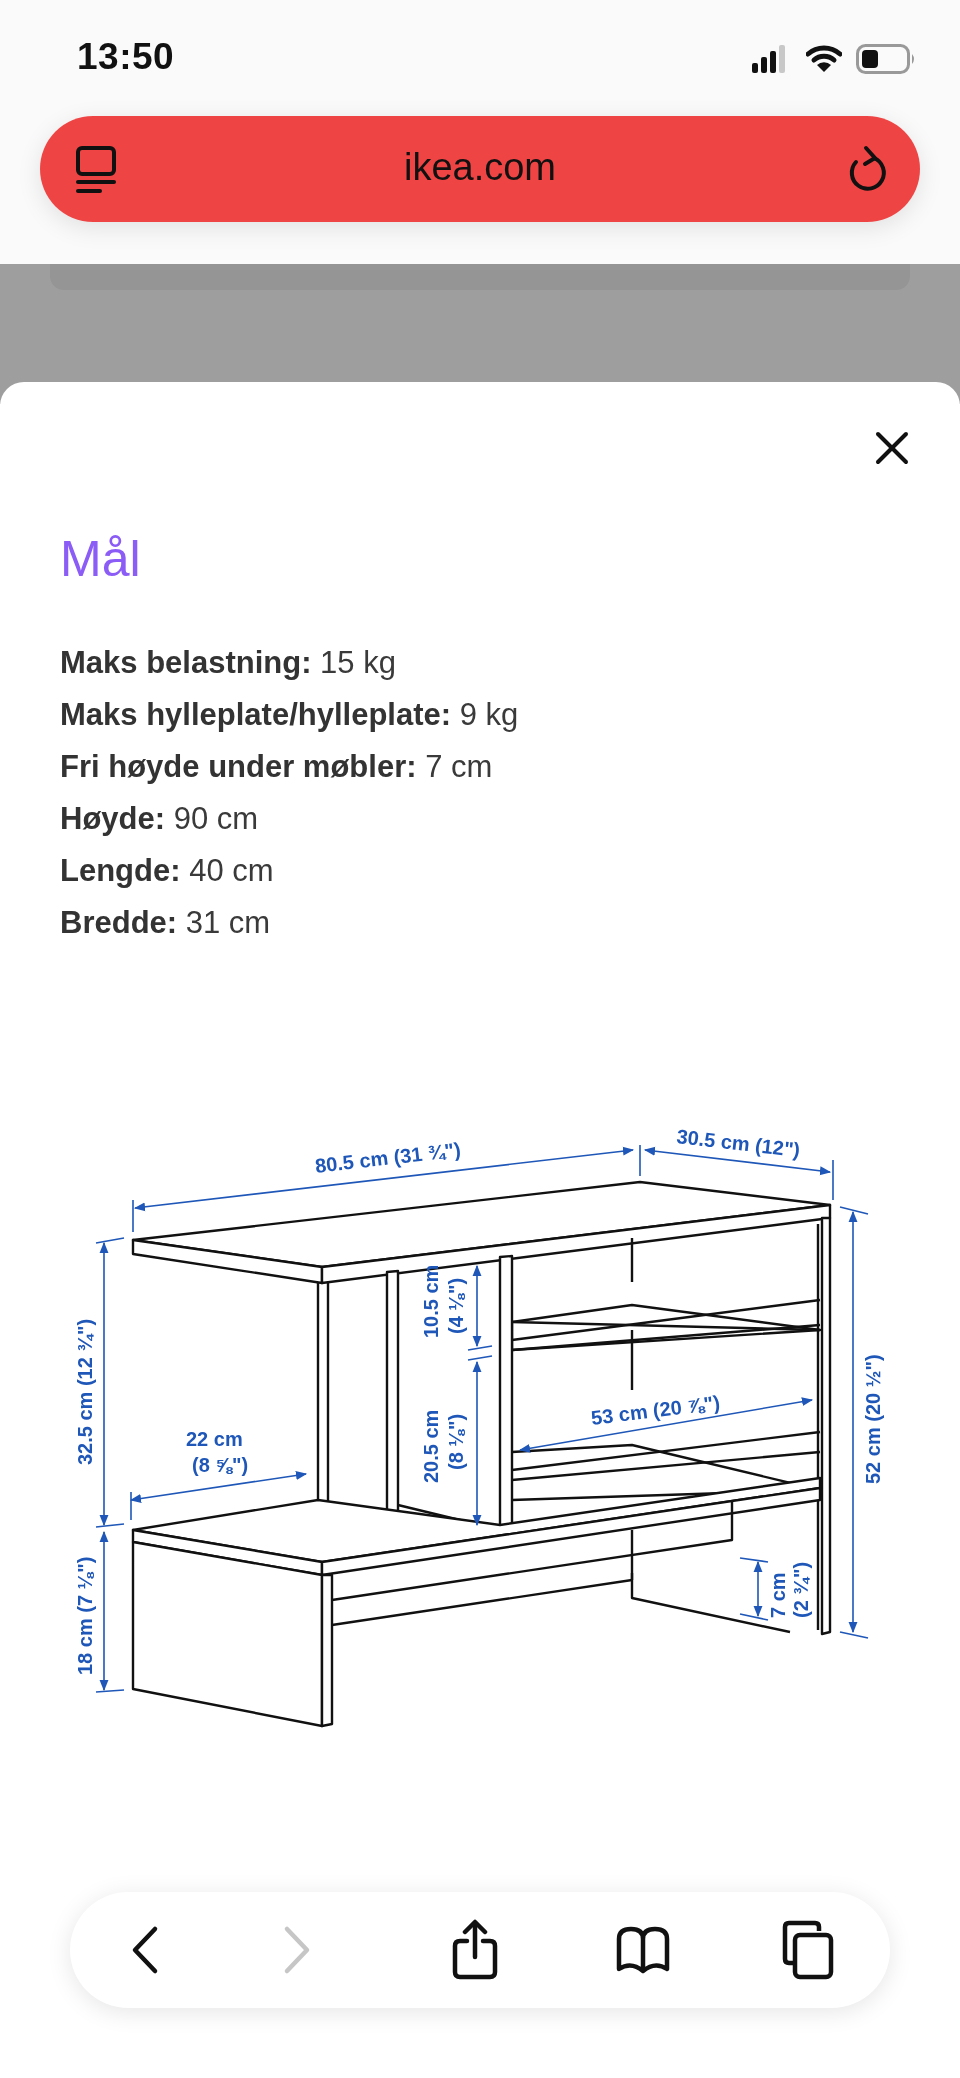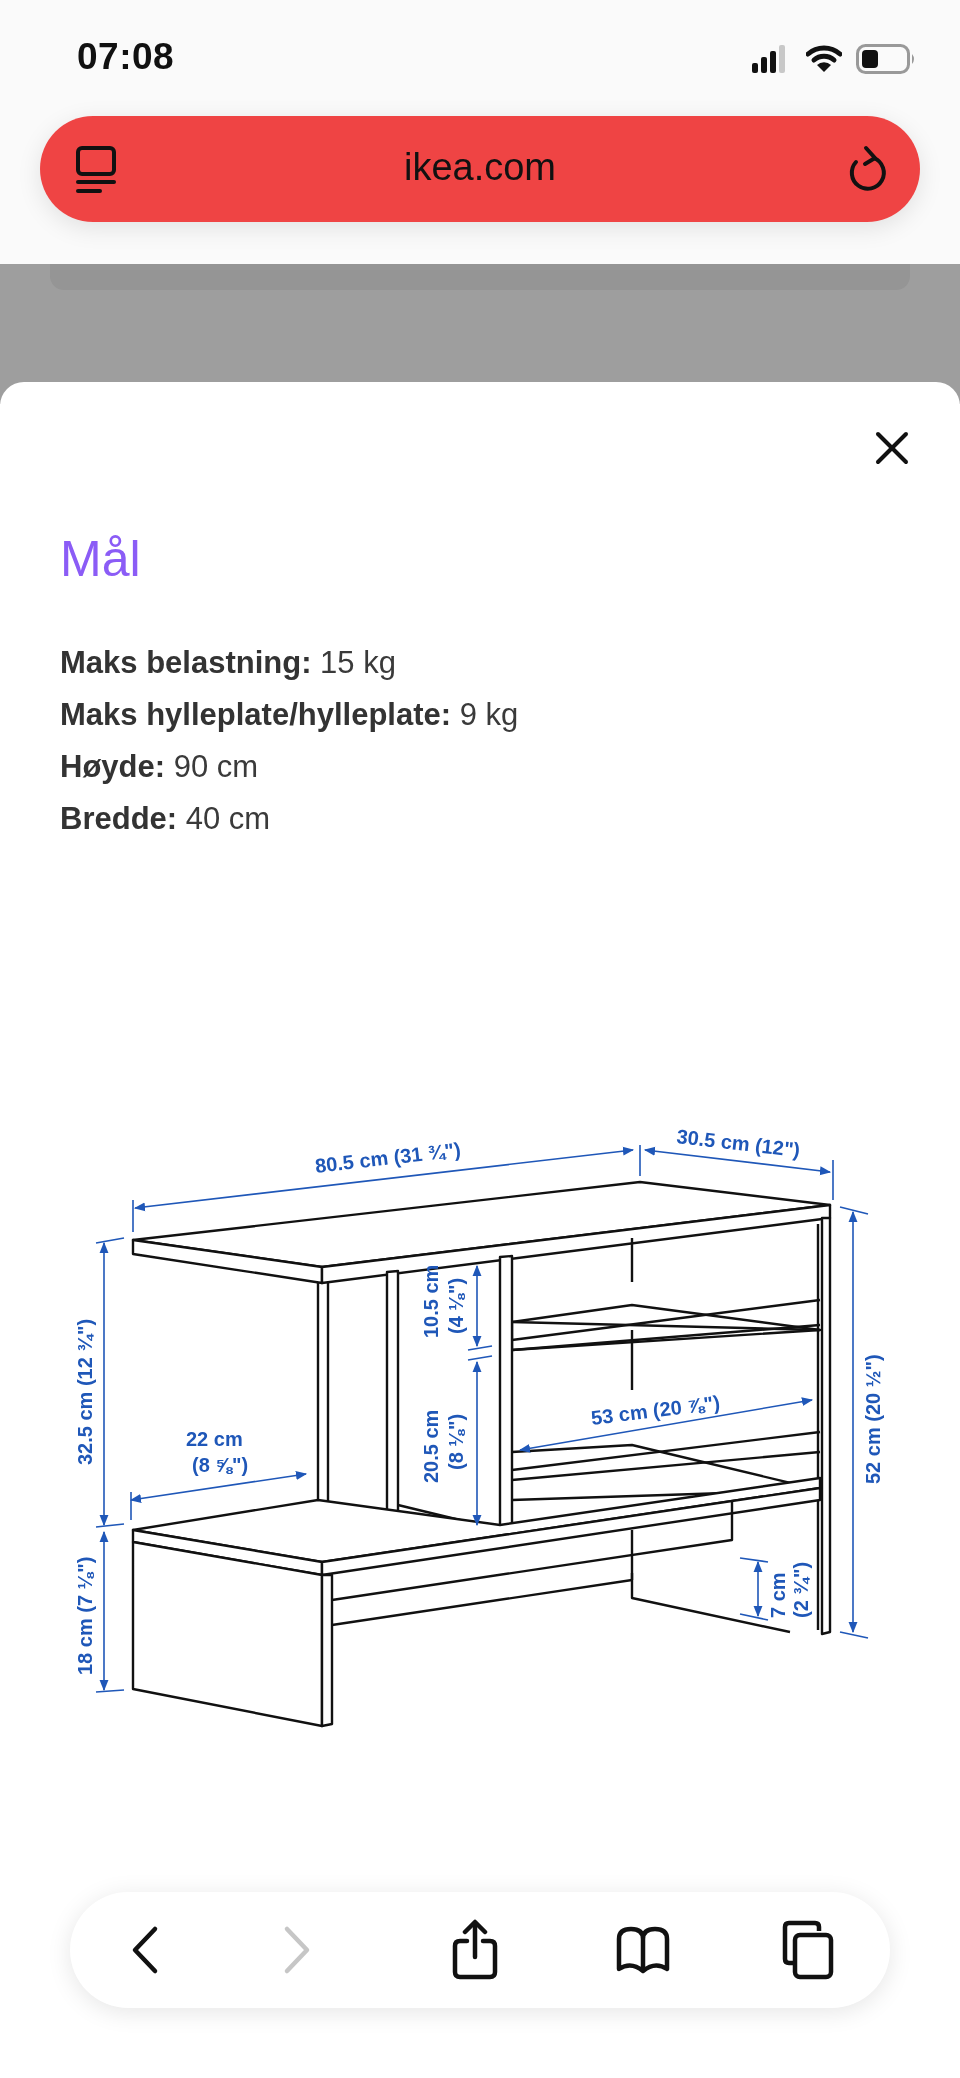--- a/index.html
+++ b/index.html
@@ -34,21 +34,21 @@
   .dim { font-family: "Liberation Sans", sans-serif; font-weight: bold; fill: #1f57b8; font-size: 20px; }
 
   
   .bottom-bar { position: absolute; left: 70px; top: 1892px; width: 820px; height: 116px; background: #fff; border-radius: 58px; box-shadow: 0 4px 24px rgba(0,0,0,0.10); }
   .tb-btn { position: absolute; top: 28px; width: 60px; height: 60px; display: flex; align-items: center; justify-content: center; }
 </style>
 </head>
 <body>
 
 <div class="status-bar">
-  <div class="status-time">07:08</div>
+  <div class="status-time">13:50</div>
   <div class="status-icons">
     <svg width="40" height="28" viewBox="0 0 40 28">
       <rect x="0" y="18" width="6" height="10" rx="2" fill="#111"></rect>
       <rect x="9" y="12" width="6" height="16" rx="2" fill="#111"></rect>
       <rect x="18" y="6" width="6" height="22" rx="2" fill="#111"></rect>
       <rect x="27" y="0" width="6" height="28" rx="2" fill="#c8c8c8"></rect>
     </svg>
     <svg width="36" height="28" viewBox="0 0 36 28">
       <path d="M2 9 A24 24 0 0 1 34 9" stroke="#111" stroke-width="5" fill="none" stroke-linecap="round"></path>
       <path d="M8 15 A15 15 0 0 1 28 15" stroke="#111" stroke-width="5" fill="none" stroke-linecap="round"></path>
@@ -89,24 +89,30 @@
   <div class="title">Mål</div>
 
   <div class="specs">
     <div class="spec-row">
       <span class="spec-label">Maks belastning:</span><span> 15 kg</span>
     </div>
     <div class="spec-row">
       <span class="spec-label">Maks hylleplate/hylleplate:</span><span> 9 kg</span>
     </div>
     <div class="spec-row">
+      <span class="spec-label">Fri høyde under møbler:</span><span> 7 cm</span>
+    </div>
+    <div class="spec-row">
       <span class="spec-label">Høyde:</span><span> 90 cm</span>
     </div>
     <div class="spec-row">
-      <span class="spec-label">Bredde:</span><span> 40 cm</span>
+      <span class="spec-label">Lengde:</span><span> 40 cm</span>
+    </div>
+    <div class="spec-row">
+      <span class="spec-label">Bredde:</span><span> 31 cm</span>
     </div>
   </div>
 </div>
 
 <svg class="diagram" viewBox="0 1100 960 660">
   <defs>
     <marker id="arr" viewBox="0 0 10 10" refX="9" refY="5" markerWidth="7" markerHeight="7" orient="auto-start-reverse">
       <path d="M0 1 L10 5 L0 9 Z" fill="#1f57b8"></path>
     </marker>
   </defs>

